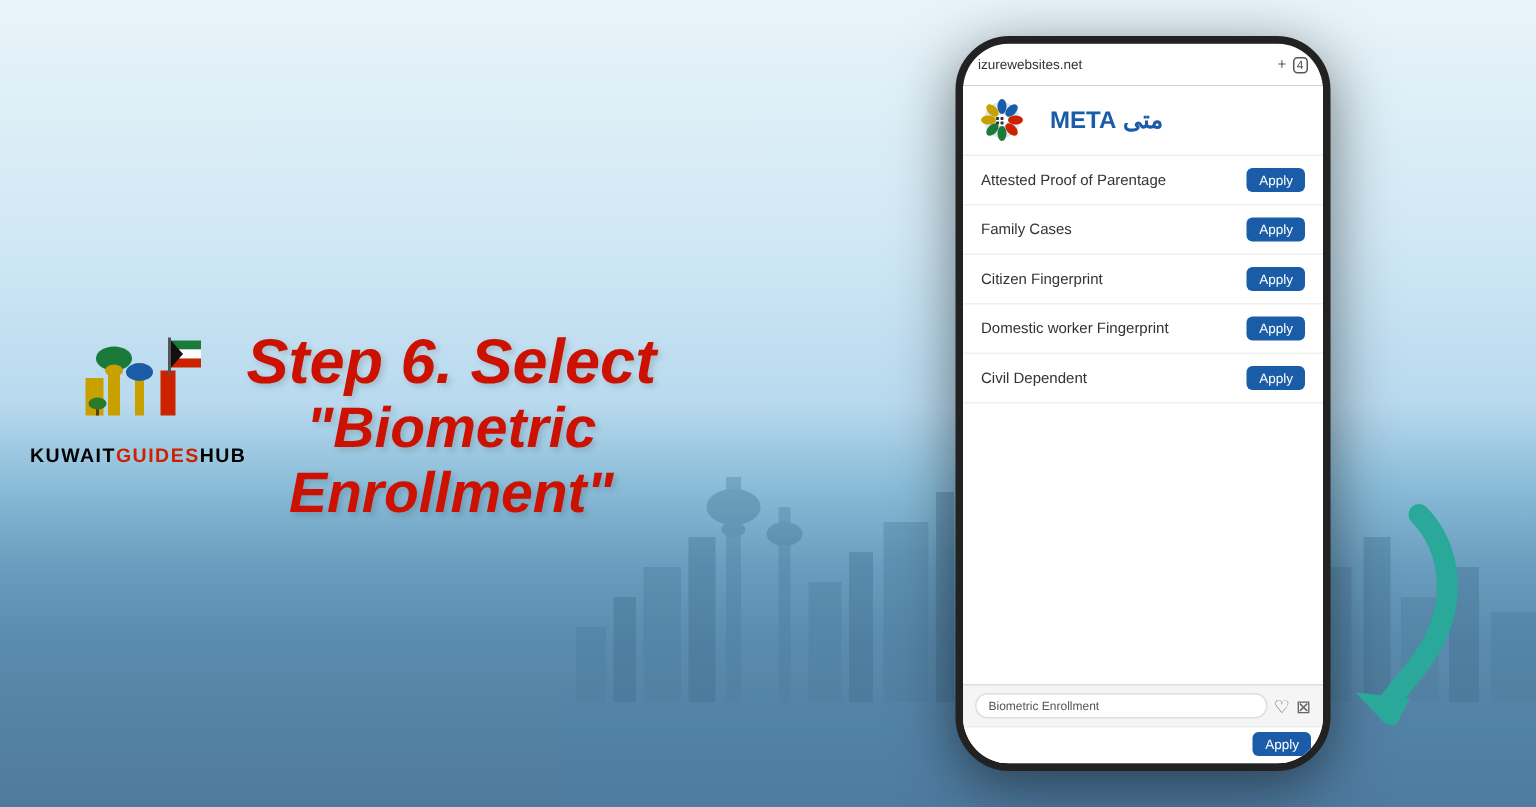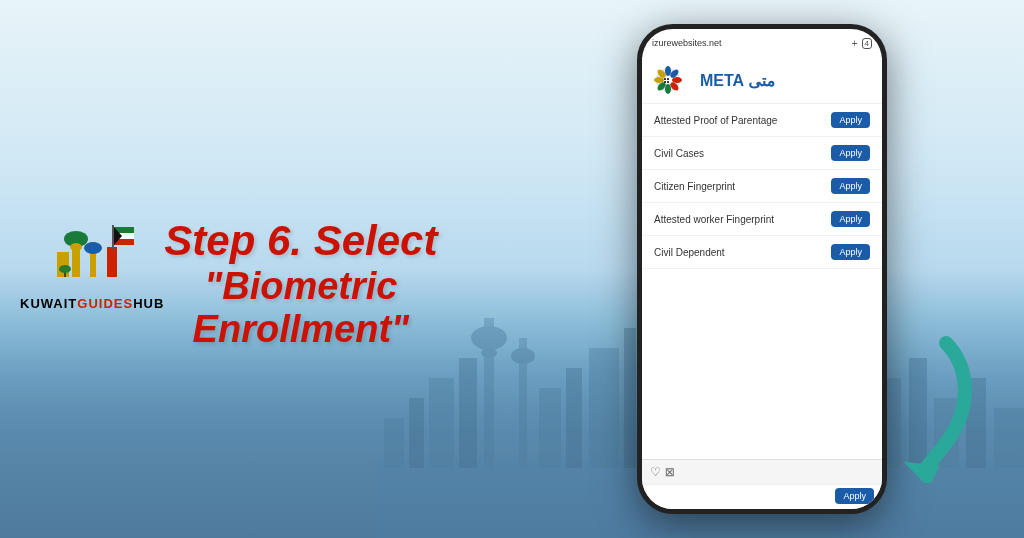--- a/index.html
+++ b/index.html
@@ -378,42 +378,43 @@
         </div>
 
         <div class="service-list">
 
           <div class="service-item">
             <span class="service-name">Attested Proof of Parentage</span>
             <button class="apply-btn">Apply</button>
           </div>
 
           <div class="service-item">
-            <span class="service-name">Civil Cases</span>
+            <span class="service-name">Family Cases</span>
             <button class="apply-btn">Apply</button>
           </div>
 
           <div class="service-item">
             <span class="service-name">Citizen Fingerprint</span>
             <button class="apply-btn">Apply</button>
           </div>
 
           <div class="service-item">
-            <span class="service-name">Attested worker Fingerprint</span>
+            <span class="service-name">Domestic worker Fingerprint</span>
             <button class="apply-btn">Apply</button>
           </div>
 
           <div class="service-item">
             <span class="service-name">Civil Dependent</span>
             <button class="apply-btn">Apply</button>
           </div>
 
         </div>
 
         <div class="phone-bottom">
+          <div class="search-box">Biometric Enrollment</div>
           <span class="heart-icon">♡</span>
           <span class="filter-icon">⊠</span>
         </div>
 
         <div style="background:#fff; padding:3px 8px 5px 8px; display:flex; justify-content:flex-end; border-top:1px solid #eee;">
           <button class="apply-btn">Apply</button>
         </div>
 
       </div>
     </div>

